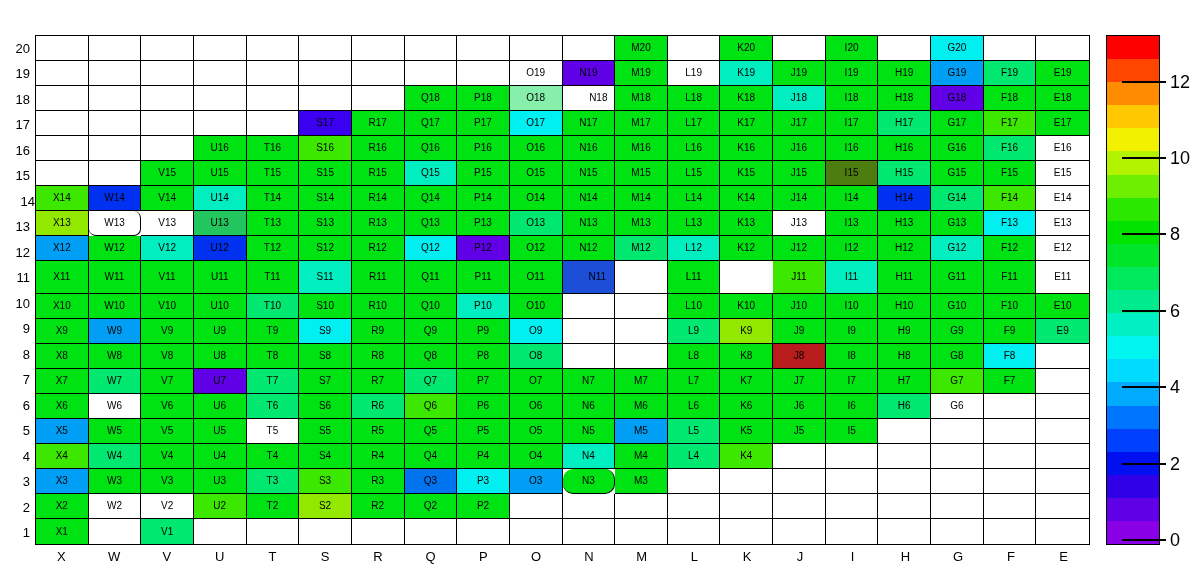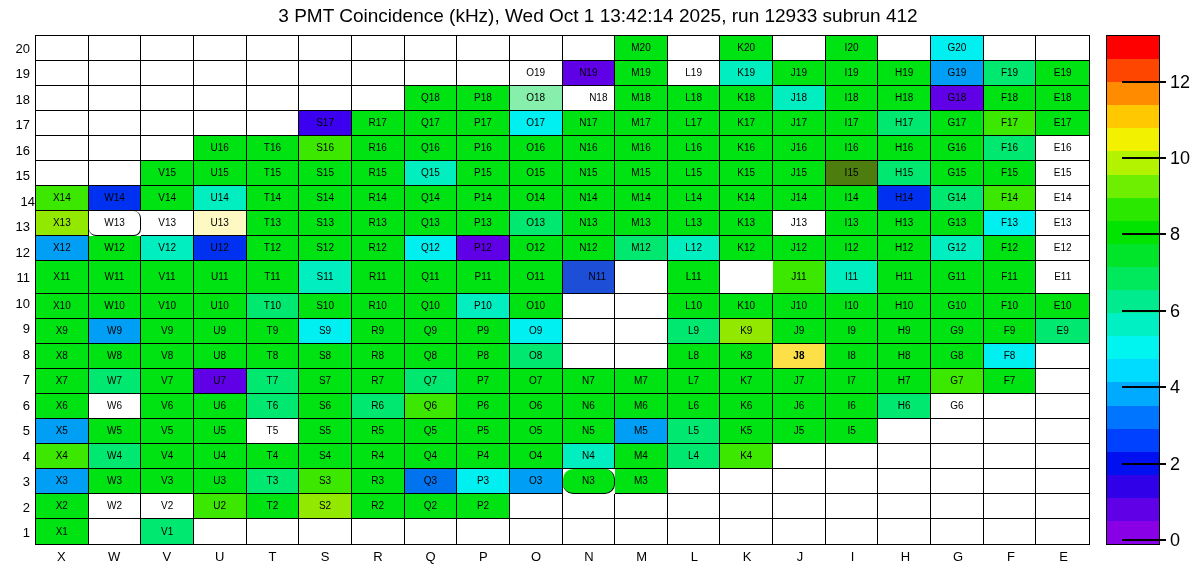--- a/index.html
+++ b/index.html
@@ -14,21 +14,20 @@
   .collab{position:absolute;width:53px;text-align:center;font-size:13px;top:549px;}
   .cbar{position:absolute;left:1106px;top:35px;width:54px;height:510px;border:1px solid #000;box-sizing:border-box;display:flex;flex-direction:column;}
   .cseg{flex:1 1 0;}
   .ctick{position:absolute;left:1122px;width:44px;height:2px;background:#000;}
   .cticklab{position:absolute;left:1170px;width:40px;font-size:18px;text-align:left;}
 </style>
 </head>
 <body>
 
 <div class="canvas">
-  <div class="title">3 PMT Coincidence (kHz), Wed Oct  1 13:42:14 2025, run 12933 subrun 412</div>
   <div class="plot">
       <div class="cell"></div>
       <div class="cell"></div>
       <div class="cell"></div>
       <div class="cell"></div>
       <div class="cell"></div>
       <div class="cell"></div>
       <div class="cell"></div>
       <div class="cell"></div>
       <div class="cell"></div>
@@ -159,21 +158,21 @@
       <div class="cell" style="background: rgb(0, 227, 18);">K14</div>
       <div class="cell" style="background: rgb(0, 227, 18);">J14</div>
       <div class="cell" style="background: rgb(0, 227, 18);">I14</div>
       <div class="cell" style="background: rgb(0, 49, 240);">H14</div>
       <div class="cell" style="background: rgb(0, 232, 112);">G14</div>
       <div class="cell" style="background: rgb(60, 232, 0);">F14</div>
       <div class="cell" style="background: rgb(255, 255, 255);">E14</div>
       <div class="cell" style="background: rgb(147, 232, 0);">X13</div>
       <div class="cell" style="background: rgb(255, 255, 255); border-radius: 7px;">W13</div>
       <div class="cell" style="background: rgb(255, 255, 255);">V13</div>
-      <div class="cell" style="background: #fef9c3;">U13</div>
+      <div class="cell" style="background: #22c55e;">U13</div>
       <div class="cell" style="background: rgb(0, 227, 18);">T13</div>
       <div class="cell" style="background: rgb(0, 227, 18);">S13</div>
       <div class="cell" style="background: rgb(0, 227, 18);">R13</div>
       <div class="cell" style="background: rgb(0, 227, 18);">Q13</div>
       <div class="cell" style="background: rgb(0, 227, 18);">P13</div>
       <div class="cell" style="background: rgb(0, 232, 112);">O13</div>
       <div class="cell" style="background: rgb(0, 227, 18);">N13</div>
       <div class="cell" style="background: rgb(0, 227, 18);">M13</div>
       <div class="cell" style="background: rgb(0, 227, 18);">L13</div>
       <div class="cell" style="background: rgb(0, 227, 18);">K13</div>
@@ -270,21 +269,21 @@
       <div class="cell" style="background: rgb(0, 227, 18);">T8</div>
       <div class="cell" style="background: rgb(0, 227, 18);">S8</div>
       <div class="cell" style="background: rgb(0, 227, 18);">R8</div>
       <div class="cell" style="background: rgb(0, 227, 18);">Q8</div>
       <div class="cell" style="background: rgb(0, 227, 18);">P8</div>
       <div class="cell" style="background: rgb(0, 232, 112);">O8</div>
       <div class="cell"></div>
       <div class="cell"></div>
       <div class="cell" style="background: rgb(0, 227, 18);">L8</div>
       <div class="cell" style="background: rgb(0, 227, 18);">K8</div>
-      <div class="cell" style="background: #fde047; font-weight: bold;">J8</div>
+      <div class="cell" style="background: #b91c1c;">J8</div>
       <div class="cell" style="background: rgb(0, 227, 18);">I8</div>
       <div class="cell" style="background: rgb(0, 227, 18);">H8</div>
       <div class="cell" style="background: rgb(0, 227, 18);">G8</div>
       <div class="cell" style="background: rgb(0, 240, 242);">F8</div>
       <div class="cell"></div>
       <div class="cell" style="background: rgb(0, 227, 18);">X7</div>
       <div class="cell" style="background: rgb(0, 232, 112);">W7</div>
       <div class="cell" style="background: rgb(0, 227, 18);">V7</div>
       <div class="cell" style="background: rgb(95, 0, 230);">U7</div>
       <div class="cell" style="background: rgb(0, 232, 112);">T7</div>

